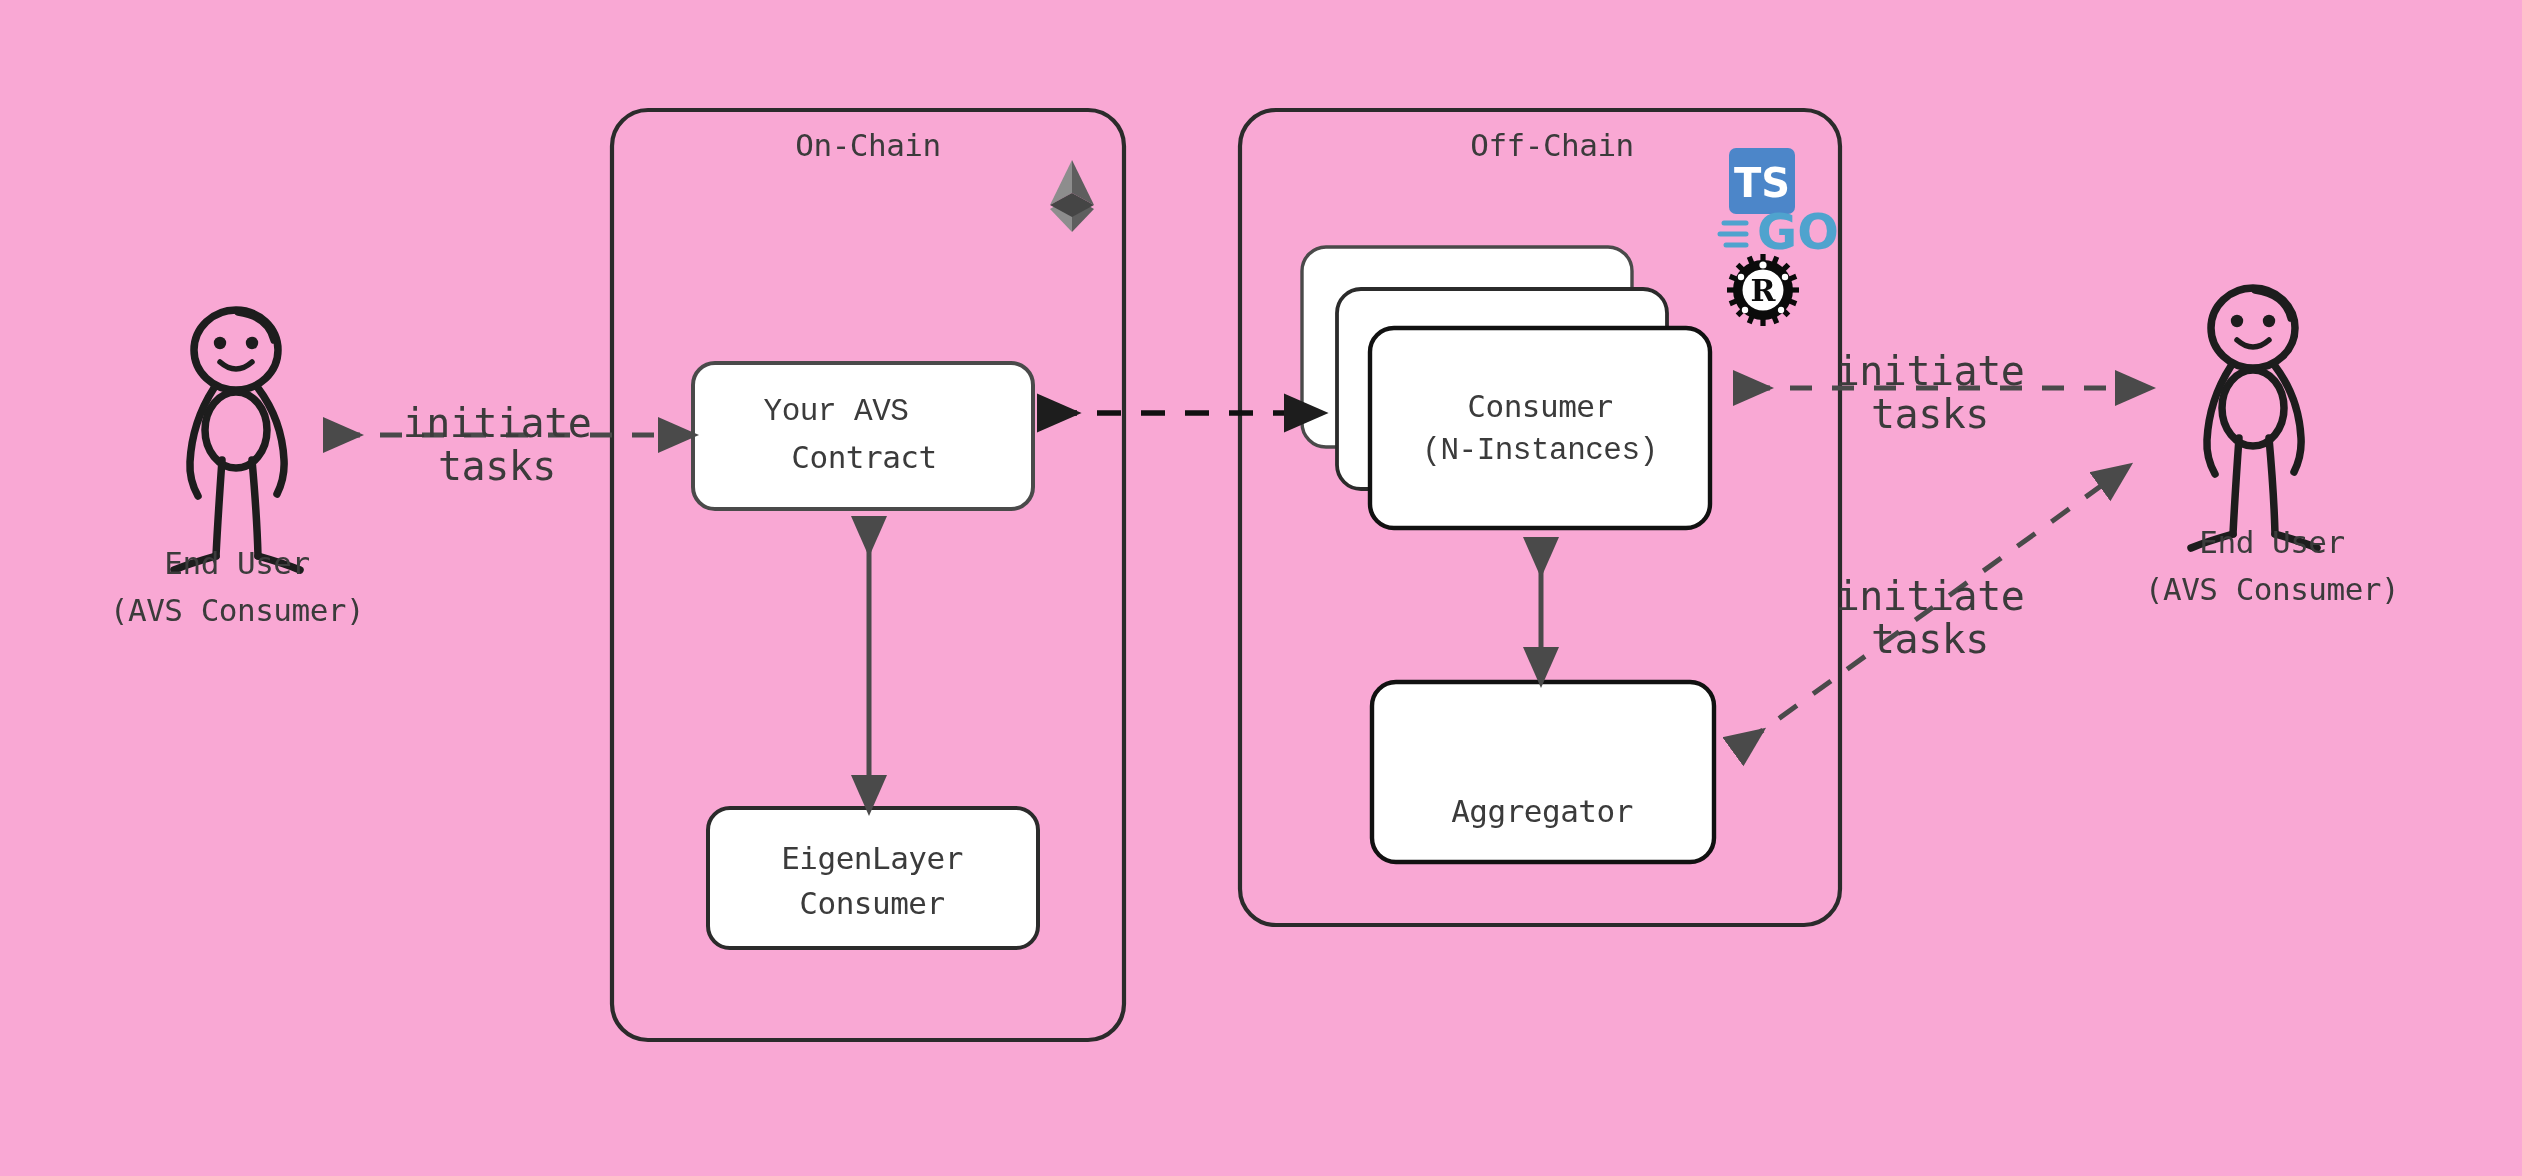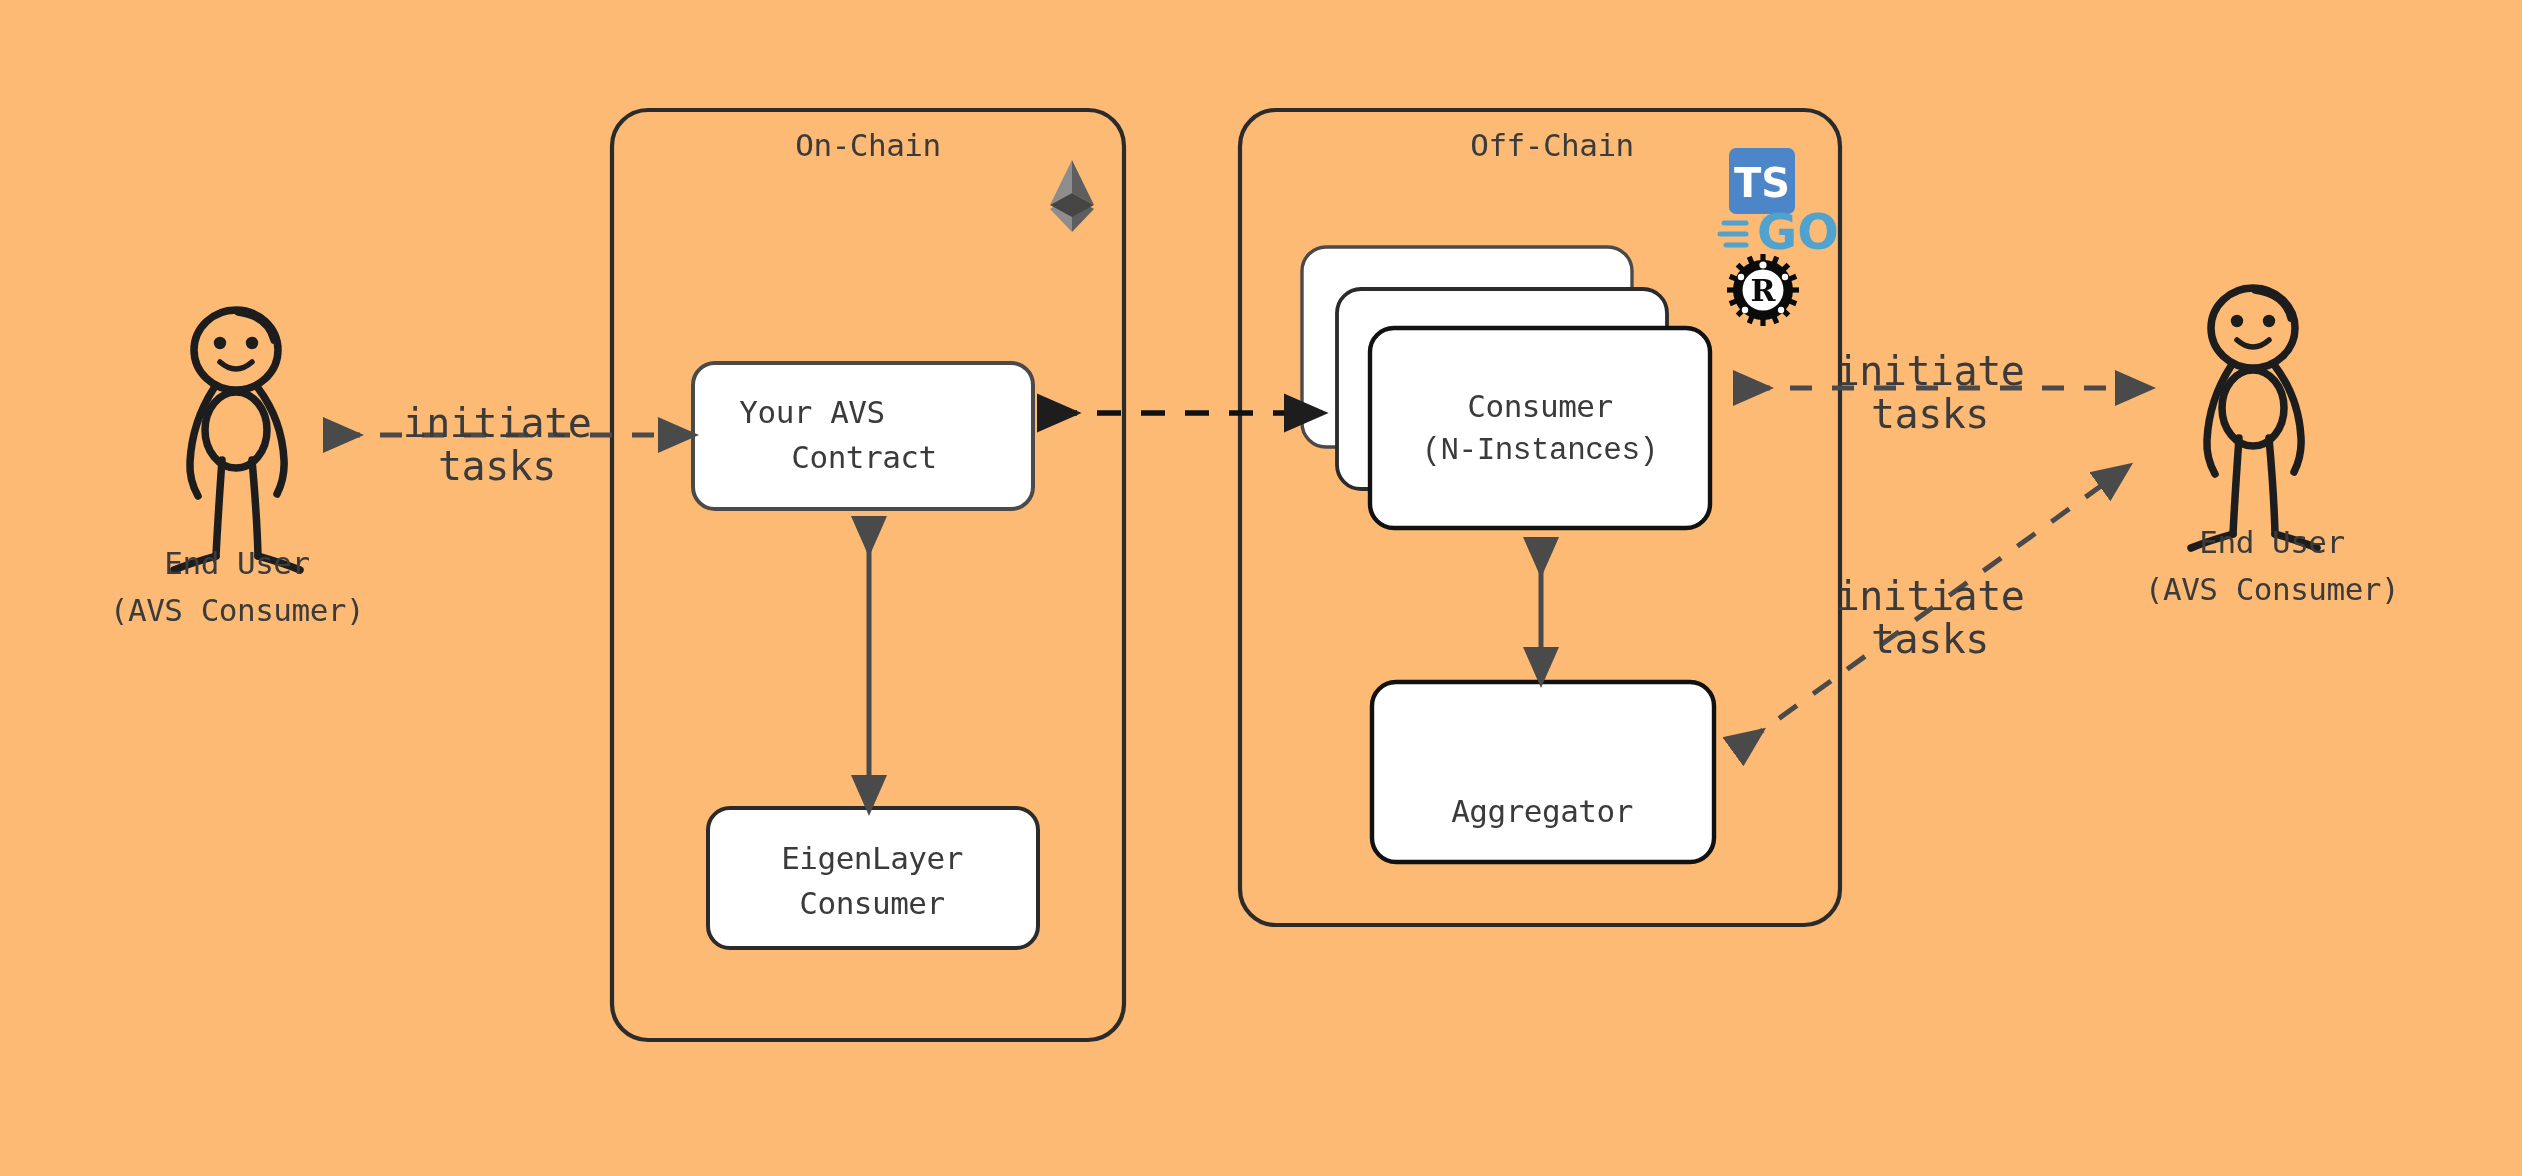--- a/index.html
+++ b/index.html
@@ -4,21 +4,21 @@
 <style>
   html, body {
     margin: 0;
     padding: 0;
     background: #ffffff;
   }
   #stage {
     position: relative;
     width: 2522px;
     height: 1176px;
-    background: #fdba74;
+    background: #f9a8d4;
     overflow: hidden;
     font-family: "DejaVu Sans Mono", monospace;
   }
   #stage svg.layer {
     position: absolute;
     inset: 0;
     width: 2522px;
     height: 1176px;
   }
   .txt {
@@ -165,21 +165,21 @@
       <circle cx="2237" cy="321" r="6.2"></circle>
       <circle cx="2269" cy="321" r="6.2"></circle>
     </g>
     <path d="M2237,340 q16,14 32,0" fill="none" stroke="#1d1d1d" stroke-width="5.5" stroke-linecap="round"></path>
   </svg>
 
   <div class="txt t-section center-x" style="left:868px; top:125px;">On-Chain</div>
 
   <div class="txt t-section center-x" style="left:1540px; top:125px;margin-left:12px;">Off-Chain</div>
 
-  <div class="txt t-node center-x" style="left:812px; top:392px;">Your AVS</div>
+  <div class="txt t-node center-x" style="left:836px; top:392px;font-family:Liberation Mono, monospace;">Your AVS</div>
   <div class="txt t-node center-x" style="left:864px; top:437px;">Contract</div>
 
   <div class="txt t-node center-x" style="left:872px; top:838px;">EigenLayer</div>
   <div class="txt t-node center-x" style="left:872px; top:883px;">Consumer</div>
 
   <div class="txt t-node center-x" style="left:1540px; top:386px;">Consumer</div>
   <div class="txt t-node center-x" style="left:1540px; top:431px;font-family:Liberation Mono, monospace;">(N-Instances)</div>
 
   <div class="txt t-node center-x" style="left:1542px; top:755px;margin-top:36px;">Aggregator</div>
 

